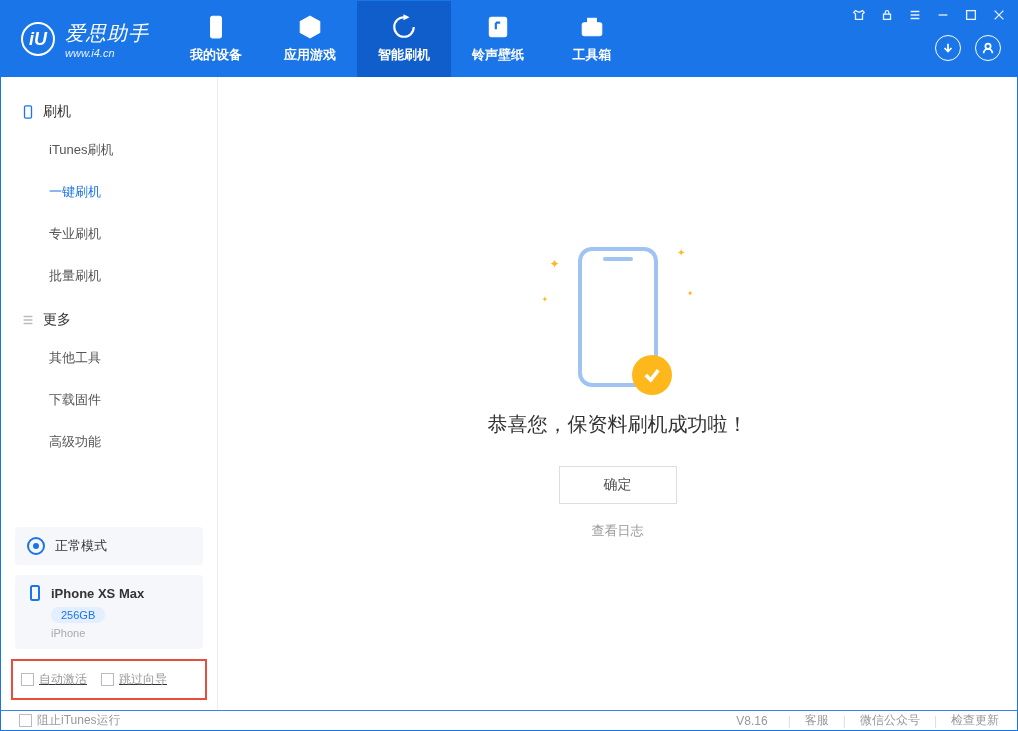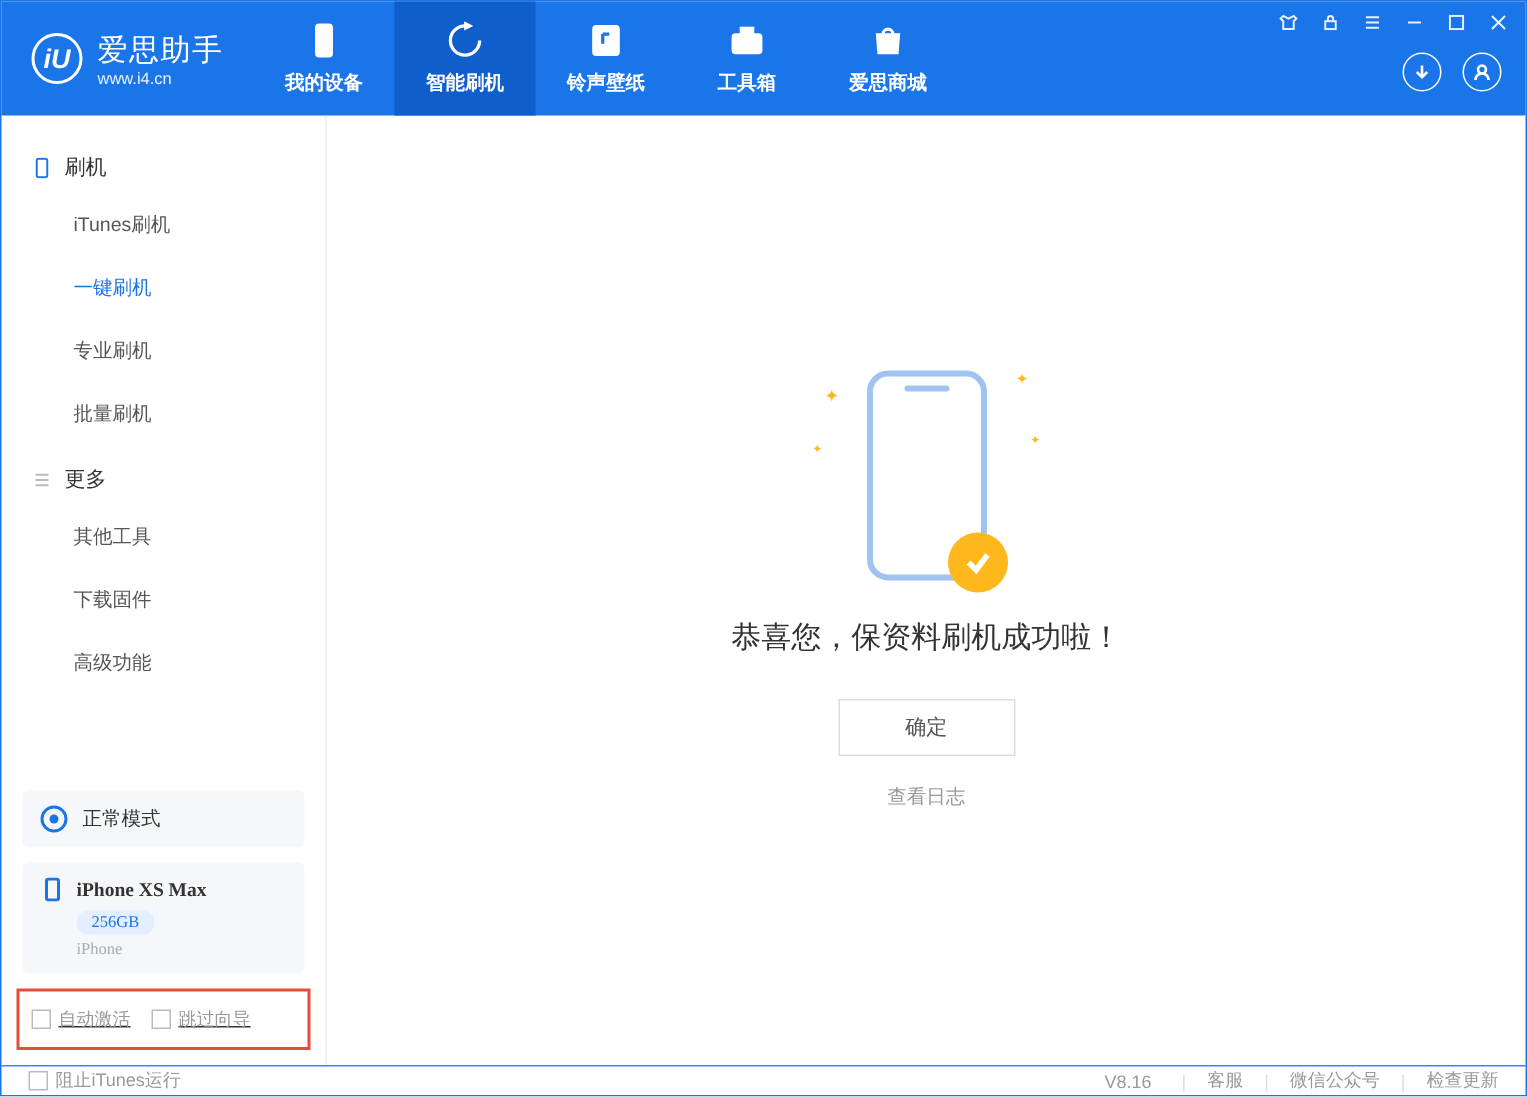--- a/index.html
+++ b/index.html
@@ -1,21 +1,21 @@
 <!DOCTYPE html>
 <html><head>
 <meta charset="utf-8">
 <style>
 * { margin: 0; padding: 0; box-sizing: border-box; }
 body { font-family: "Microsoft YaHei", Arial, sans-serif; font-size: 13px; color: #333; background: #fff; }
 .window { width: 1018px; height: 731px; border: 1px solid #1a75e8; display: flex; flex-direction: column; }
 .titlebar { background: #1a75e8; height: 76px; display: flex; align-items: stretch; color: #fff; }
 .logo { display: flex; align-items: center; padding: 0 20px; gap: 10px; }
 .logo-icon { width: 34px; height: 34px; border: 2px solid #fff; border-radius: 50%; display: flex; align-items: center; justify-content: center; font-weight: bold; font-size: 18px; font-style: italic; }
-.logo-text { display: flex; flex-direction: column; }
+.logo-text { display: flex; flex-direction: column; font-style: italic; }
 .logo-title { font-size: 20px; font-weight: 500; letter-spacing: 1px; }
 .logo-sub { font-size: 11px; opacity: 0.9; }
 .nav { display: flex; align-items: stretch; font-weight: bold; }
 .nav-item { width: 94px; display: flex; flex-direction: column; align-items: center; justify-content: center; gap: 6px; cursor: pointer; font-size: 13px; }
 .nav-item.active { background: #0f5ecc; }
 .nav-icon { width: 26px; height: 26px; display: flex; align-items: center; justify-content: center; }
 .nav-icon svg { width: 26px; height: 26px; fill: #fff; stroke: #fff; }
 .titlebar-right { margin-left: auto; display: flex; flex-direction: column; align-items: flex-end; padding: 6px 10px 0 0; }
 .win-controls { display: flex; gap: 12px; align-items: center; }
 .win-btn { width: 16px; height: 16px; cursor: pointer; display: flex; align-items: center; justify-content: center; color: #fff; opacity: 0.9; }
@@ -28,21 +28,21 @@
 .side-section { margin-bottom: 6px; }
 .side-head { display: flex; align-items: center; gap: 8px; padding: 8px 20px; font-size: 14px; color: #333; font-weight: 500; }
 .side-head svg { width: 14px; height: 14px; }
 .side-items { }
 .side-item { padding: 12px 20px 12px 48px; font-size: 13px; color: #555; cursor: pointer; }
 .side-item.active { color: #1a75e8; }
 .side-bottom { margin-top: auto; padding: 0 14px 10px; }
 .dev-card { background: #f5f7fa; border-radius: 4px; padding: 10px 12px; margin-bottom: 10px; display: flex; align-items: flex-start; gap: 10px; font-size: 13px; color: #333; }
 .dev-icon { width: 18px; height: 18px; border: 2px solid #1a75e8; border-radius: 50%; display: flex; align-items: center; justify-content: center; }
 .dev-icon-inner { width: 6px; height: 6px; background: #1a75e8; border-radius: 50%; }
-.phone-card { background: #f5f7fa; border-radius: 4px; padding: 10px 12px; font-family: Liberation Serif, serif; }
+.phone-card { background: #f5f7fa; border-radius: 4px; padding: 10px 12px; }
 .phone-row1 { display: flex; align-items: center; gap: 8px; font-weight: 600; color: #333; }
 .phone-icon { width: 16px; height: 16px; }
 .phone-icon svg { width: 16px; height: 16px; stroke: #1a75e8; fill: none; stroke-width: 2; }
 .badge { display: inline-block; background: #e3efff; color: #1a75e8; border-radius: 10px; padding: 2px 10px; font-size: 11px; margin-top: 6px; margin-left: 24px; }
 .phone-sub { color: #aaa; font-size: 11px; margin-top: 4px; margin-left: 24px; }
 .checkbox-row { border: 2px solid #e74c3c; padding: 10px 8px; display: flex; gap: 14px; margin: 10px -4px 0 -4px; text-decoration: underline; }
 .chk { display: flex; align-items: center; gap: 5px; color: #999; font-size: 12px; cursor: pointer; }
 .chk-box { width: 13px; height: 13px; border: 1px solid #bbb; }
 .main { flex: 1; display: flex; flex-direction: column; align-items: center; justify-content: center; position: relative; }
 .illus { position: relative; margin-bottom: 24px; }
@@ -80,20 +80,28 @@
     </div>
     <div class="nav">
       <div class="nav-item">
         <span class="nav-icon">
             <svg viewBox="0 0 24 24">
               <rect x="7" y="2" width="10" height="20" rx="2" fill="#fff"></rect>
             </svg>
           </span>
         <span>我的设备</span>
       </div>
+      <div class="nav-item">
+        <span class="nav-icon">
+            <svg viewBox="0 0 24 24">
+              <path d="M12 2 L21 7 L21 17 L12 22 L3 17 L3 7 Z" fill="#fff"></path>
+            </svg>
+          </span>
+        <span>应用游戏</span>
+      </div>
       <div class="nav-item active">
         <span class="nav-icon">
             <svg viewBox="0 0 24 24">
               <path d="M12 3 a9 9 0 1 0 9 9" stroke="#fff" fill="none" stroke-width="2"></path>
               <path d="M12 1 L12 5 L16 3 Z" fill="#fff"></path>
             </svg>
           </span>
         <span>智能刷机</span>
       </div>
       <div class="nav-item">
@@ -106,29 +114,20 @@
         <span>铃声壁纸</span>
       </div>
       <div class="nav-item">
         <span class="nav-icon">
             <svg viewBox="0 0 24 24">
               <rect x="3" y="8" width="18" height="12" rx="2" fill="#fff"></rect>
               <rect x="8" y="4" width="8" height="4" fill="#fff"></rect>
             </svg>
           </span>
         <span>工具箱</span>
-      </div>
-      <div class="nav-item">
-        <span class="nav-icon">
-            <svg viewBox="0 0 24 24">
-              <path d="M5 8 L19 8 L18 20 L6 20 Z" fill="#fff"></path>
-              <path d="M9 8 a3 3 0 0 1 6 0" stroke="#fff" fill="none" stroke-width="2"></path>
-            </svg>
-          </span>
-        <span>爱思商城</span>
       </div>
     </div>
     <div class="titlebar-right">
       <div class="win-controls">
         <span class="win-btn">
             <svg viewBox="0 0 16 16">
               <path d="M4 3 L8 5 L12 3 L14 5 L12 7 L12 13 L4 13 L4 7 L2 5 Z"></path>
             </svg>
           </span>
         <span class="win-btn">

